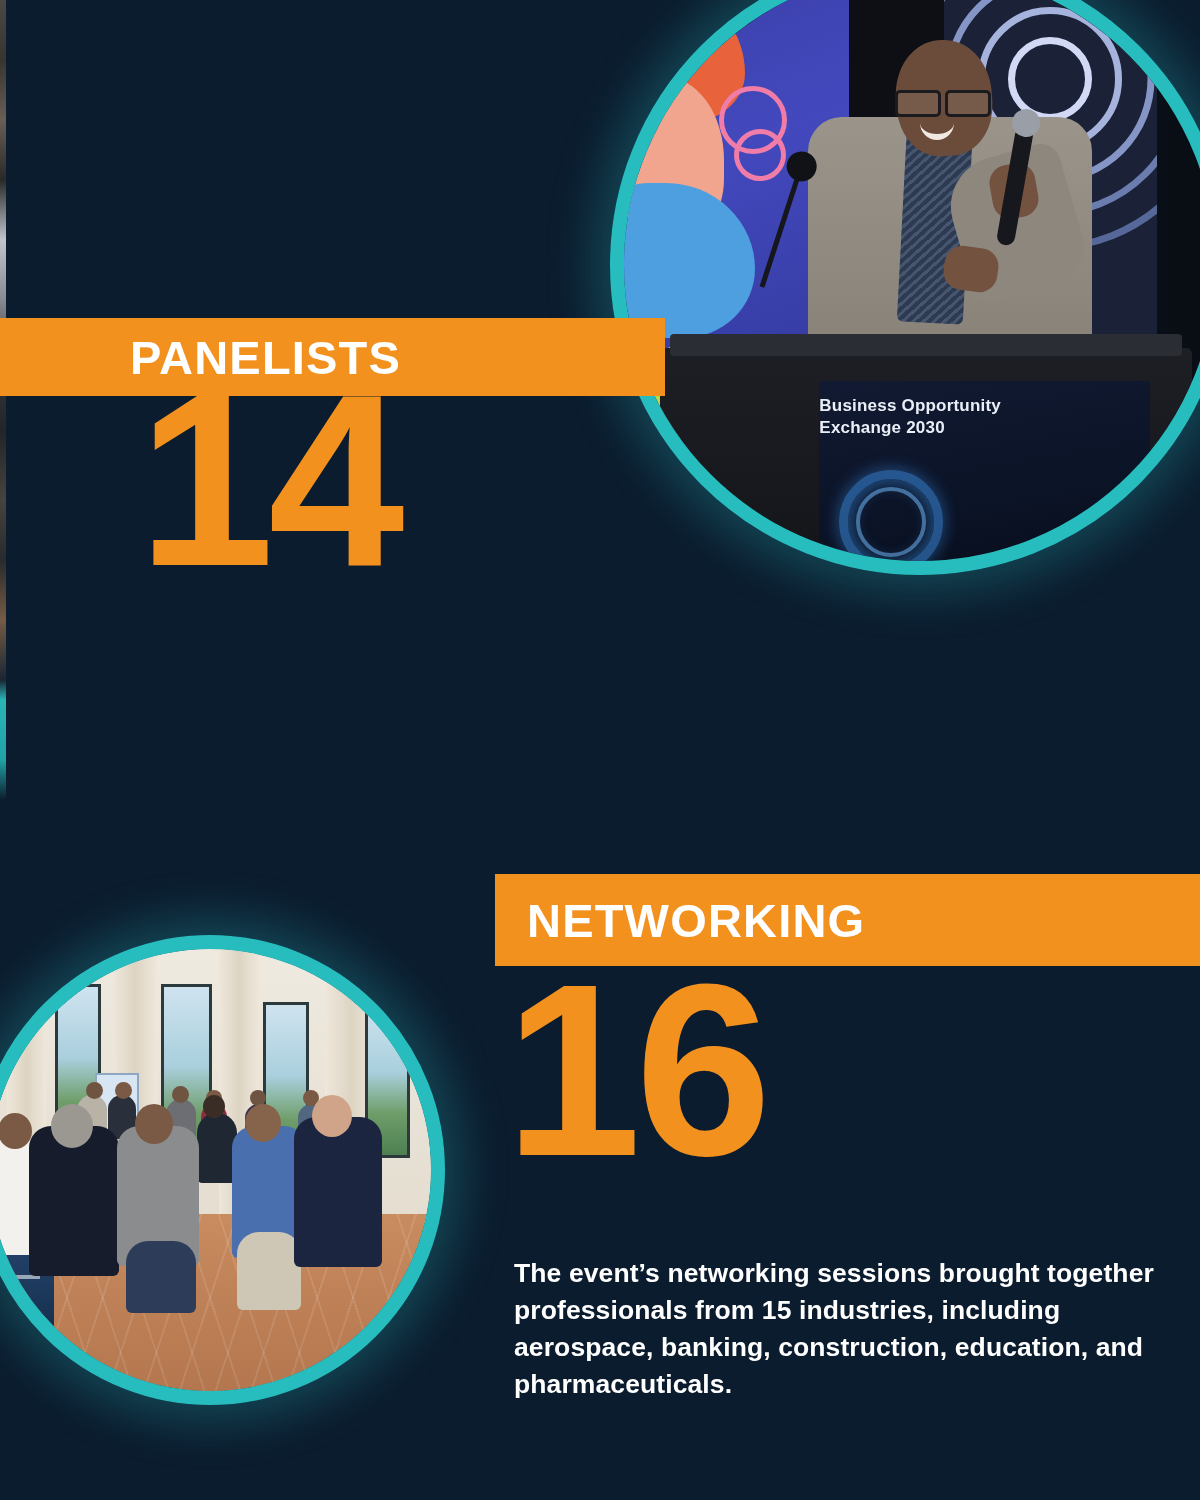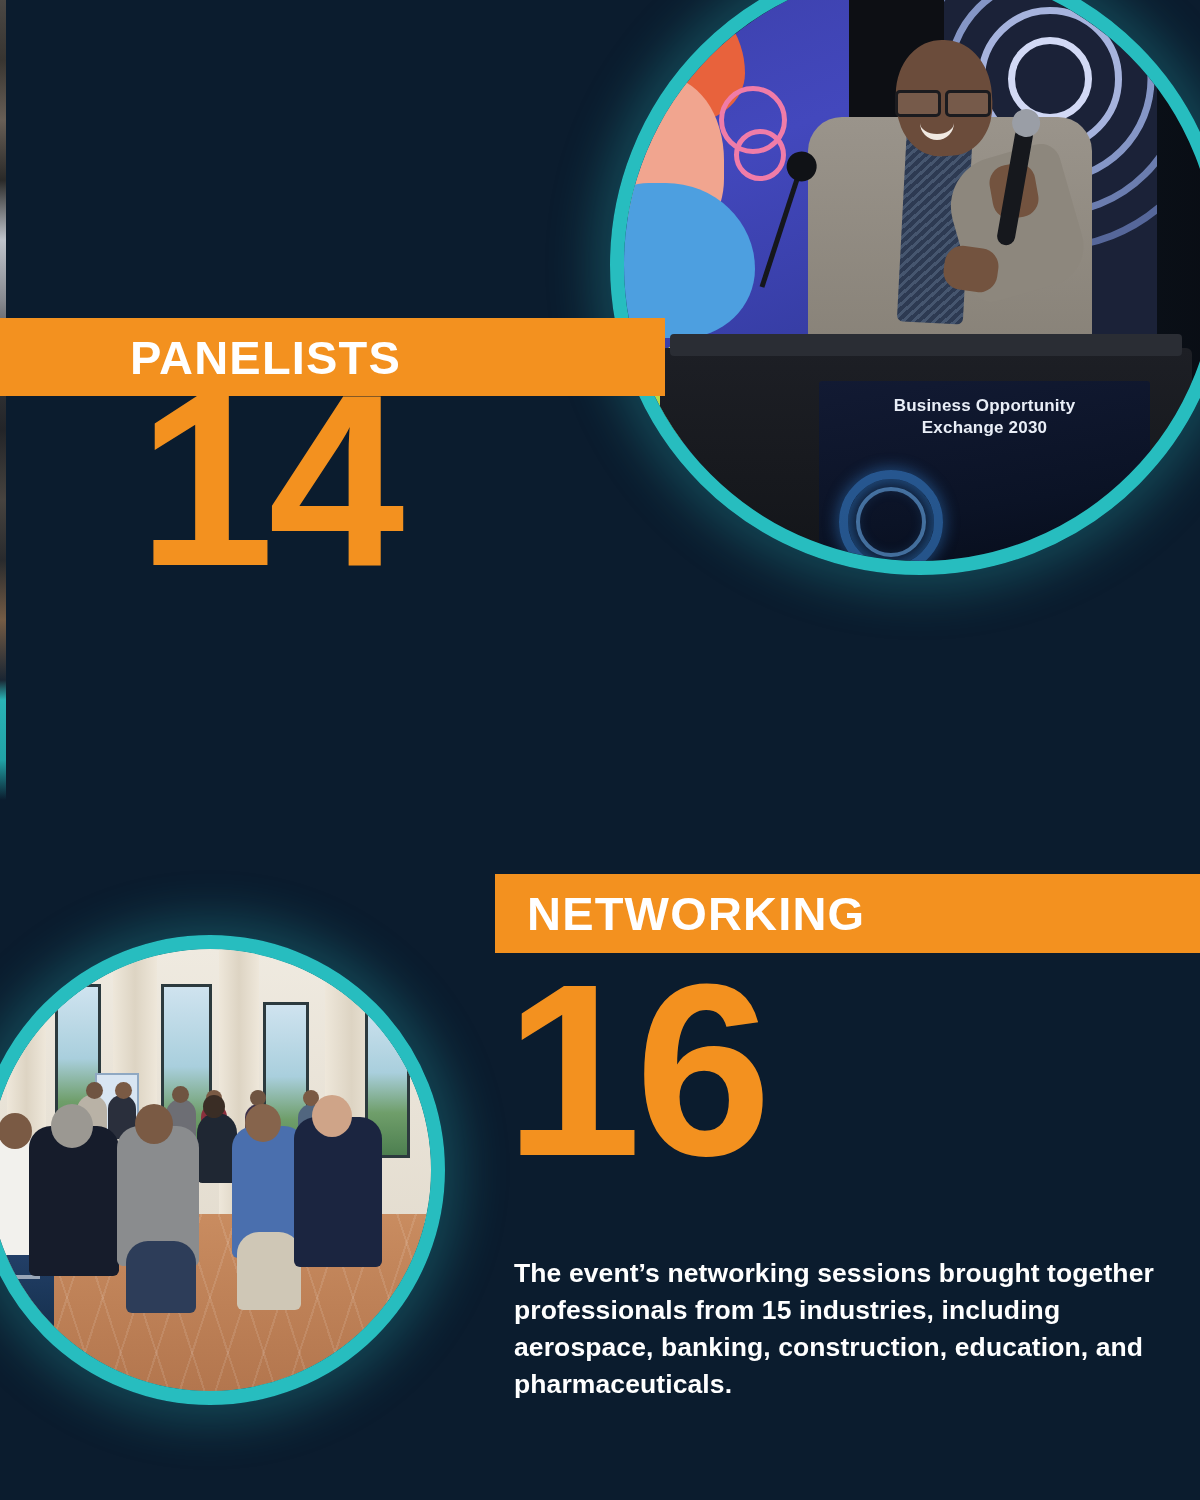--- a/index.html
+++ b/index.html
@@ -256,21 +256,20 @@
   .podium-sign {
     position: absolute;
     left: 30%; top: 14%;
     width: 62%; height: 84%;
     background: linear-gradient(170deg,#121a33 0%,#0b1326 60%,#060b18 100%);
     border-radius: 3px;
     overflow: hidden;
   }
   .sign-title {
     margin-top: 14px;
-    text-align: center;
     color: #e9eef7;
     font-family: "Liberation Sans", sans-serif;
     font-weight: bold;
     font-size: 17px;
     line-height: 1.28;
     letter-spacing: .2px;
   }
   .sign-logo {
     position: absolute;
     left: 0; right: 0; bottom: 2px;
@@ -384,21 +383,21 @@
     height: 78px;
     padding-left: 130px;
     box-sizing: border-box;
     z-index: 8;
     margin-top: 48px;
   }
   #networking-banner {
     left: 495px;
     top: 874px;
     width: 705px;
-    height: 79px;
+    height: 92px;
     padding-left: 32px;
     box-sizing: border-box;
     z-index: 8;
   }
   .banner-label {
     color: #ffffff;
     font-family: "Liberation Sans", sans-serif;
     font-weight: bold;
     font-size: 47px;
     letter-spacing: 1.2px;

